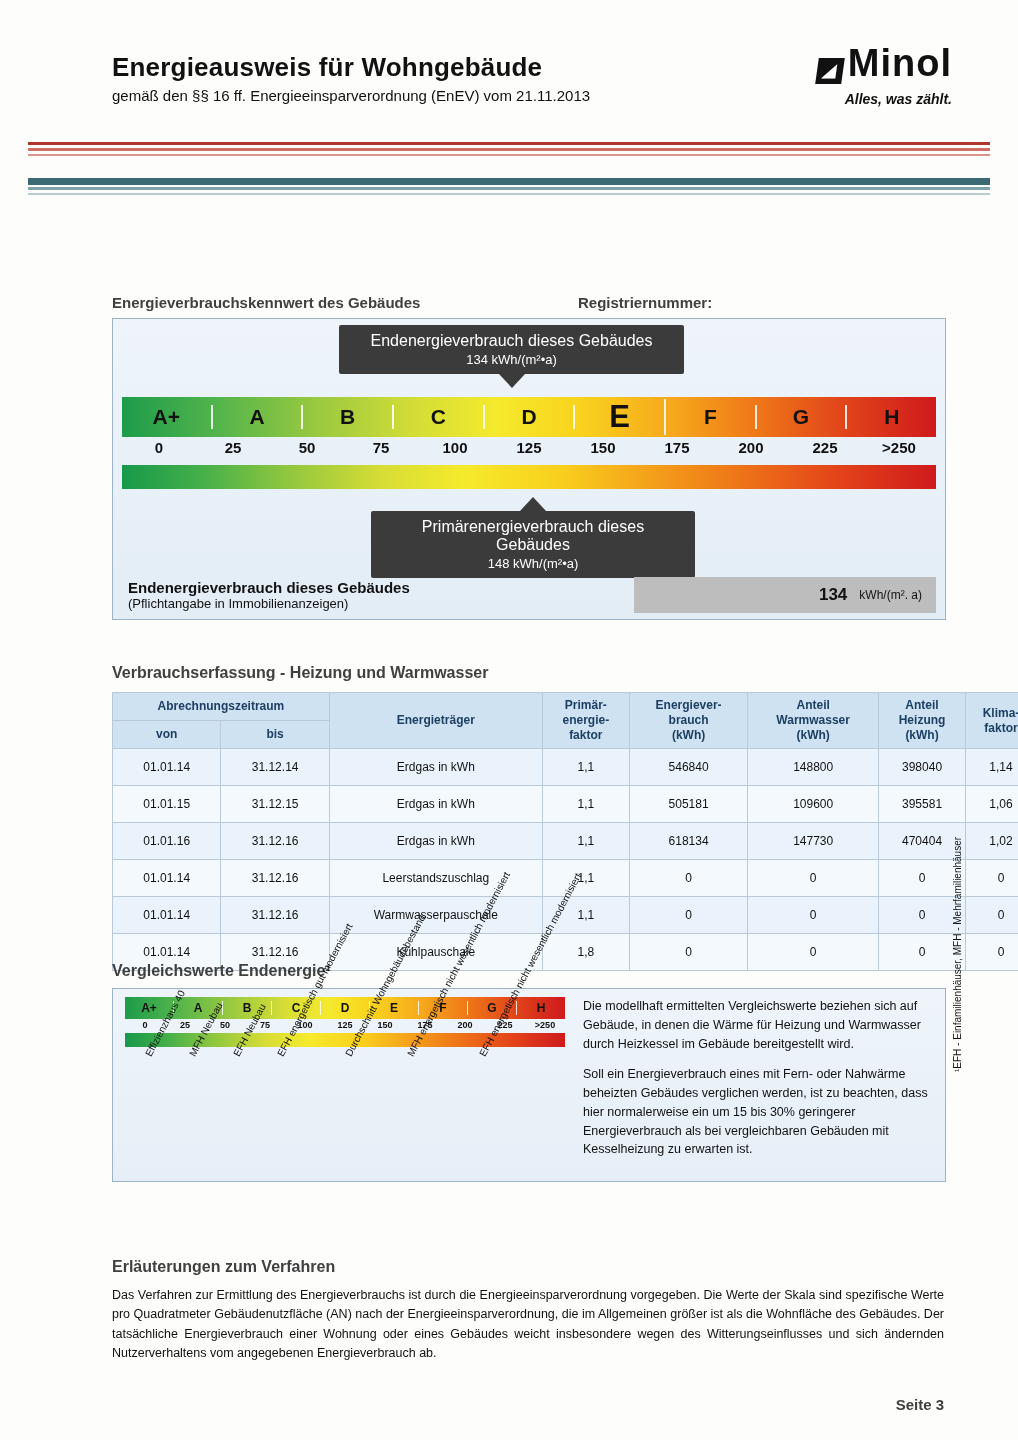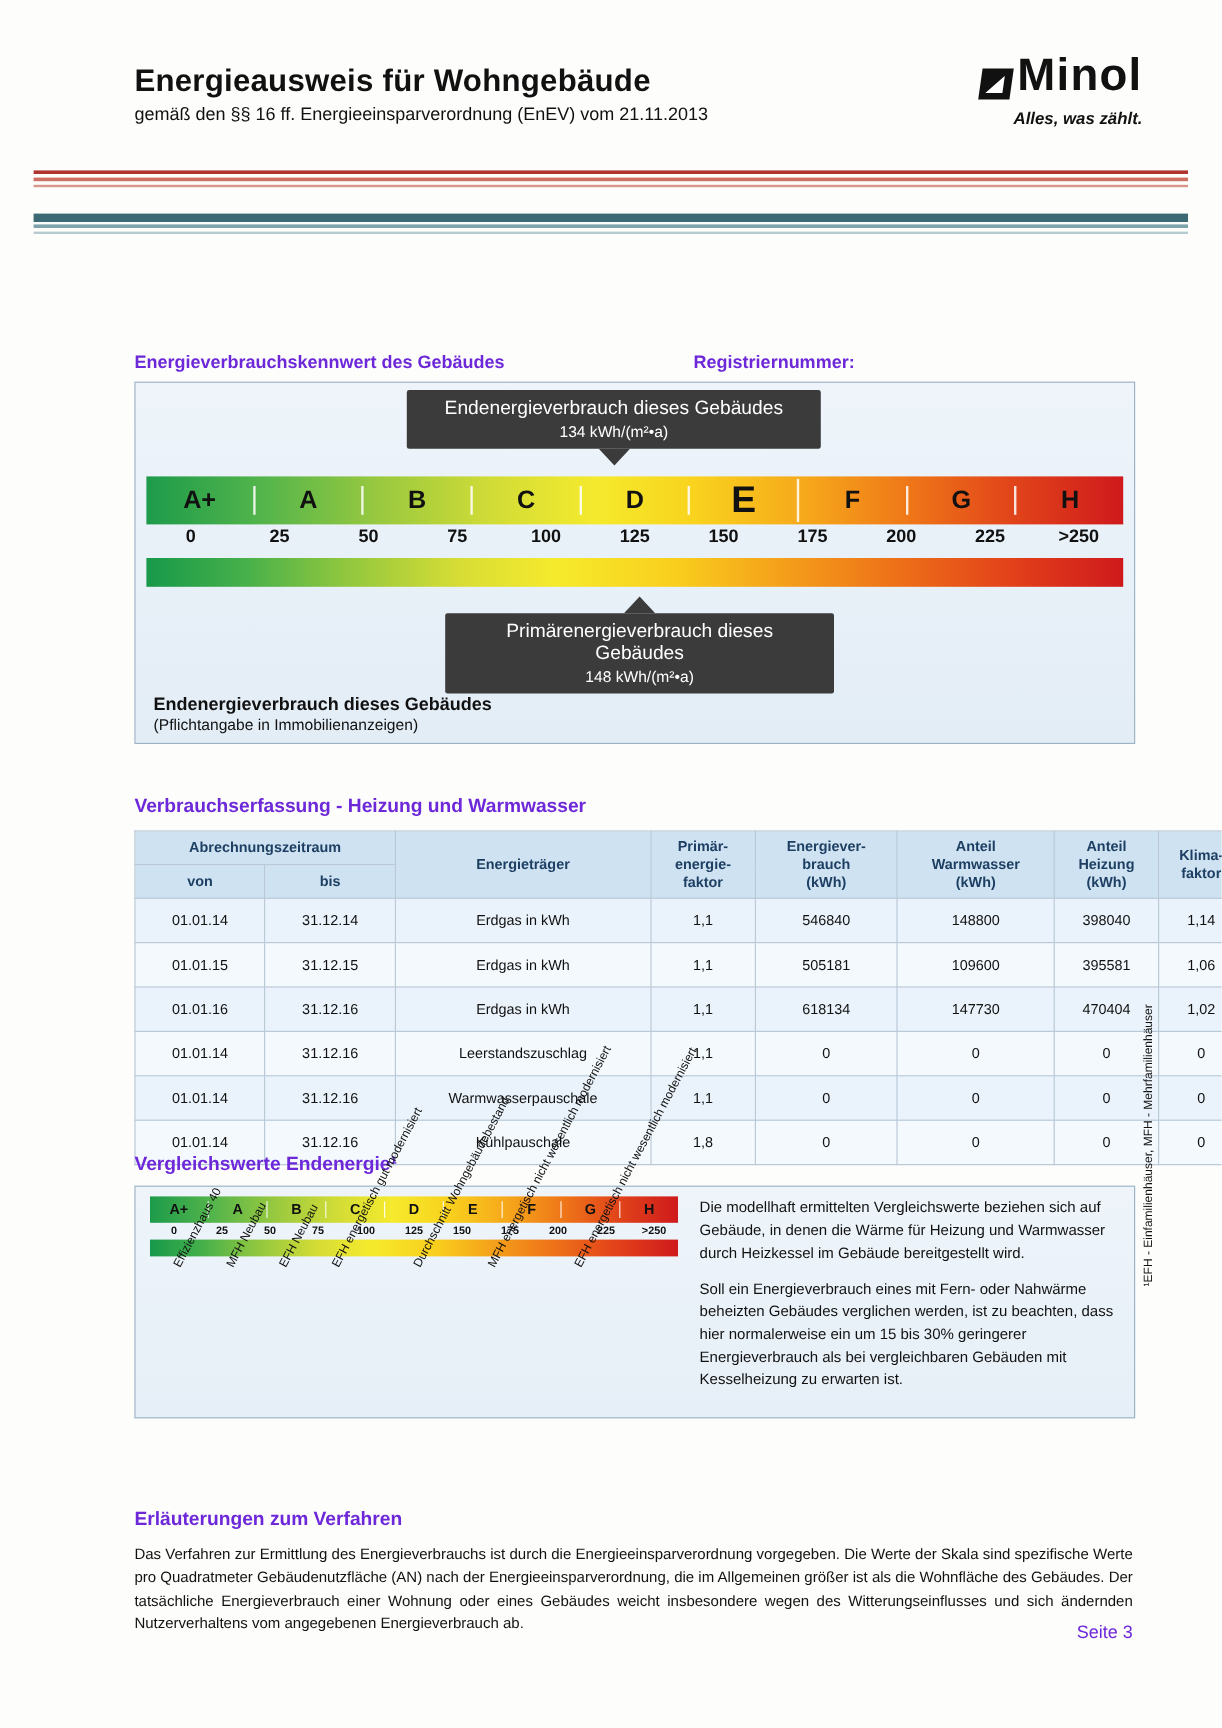--- a/index.html
+++ b/index.html
@@ -25,21 +25,21 @@
 
   .rule{position:absolute;left:28px;width:962px;}
   .rule.r1{top:142px;height:3px;background:#b0352f;}
   .rule.r2{top:148px;height:3px;background:#cf6f63;}
   .rule.r3{top:154px;height:2px;background:#d9948b;}
   .rule.r4{top:178px;height:7px;background:#3c6a74;}
   .rule.r5{top:187px;height:3px;background:#7fa3ab;}
   .rule.r6{top:193px;height:2px;background:#b6cbd0;}
 
   h2.title{position:absolute;left:112px;top:236px;font-size:30px;font-weight:bold;margin:0;}
-  .red{color:#6d28d9;}
+  .red{color:#404040;}
   .lbl-kennwert{position:absolute;left:112px;top:294px;font-size:15px;font-weight:bold;}
   .lbl-reg{position:absolute;left:578px;top:294px;font-size:15px;font-weight:bold;}
 
   
   .panel{position:absolute;left:112px;top:318px;width:832px;height:300px;
      border:1px solid #9db4c6;background:linear-gradient(180deg,#eef4fa,#e3edf6);}
   .callout{position:absolute;background:#3b3b3b;color:#fff;text-align:center;border-radius:2px;}
   .callout .l1{font-size:16px;padding:7px 16px 0;}
   .callout .l2{font-size:13px;padding:2px 16px 7px;}
   .callout .tip{position:absolute;width:0;height:0;border-left:13px solid transparent;border-right:13px solid transparent;}
@@ -92,21 +92,21 @@
      font-size:10px;white-space:nowrap;}
   .cmp .ptext{position:absolute;left:470px;top:8px;width:350px;font-size:12.5px;line-height:1.5;}
   .cmp .ptext p{margin:0 0 12px 0;}
 
   .sidenote{position:absolute;left:952px;top:1072px;width:260px;font-size:10px;
      transform:rotate(-90deg);transform-origin:left top;white-space:nowrap;}
 
   
   .sec4{position:absolute;left:112px;top:1258px;font-size:16px;font-weight:bold;}
   .body4{position:absolute;left:112px;top:1286px;width:832px;font-size:12.5px;line-height:1.55;text-align:justify;}
-  .seite{position:absolute;right:74px;top:1352px;font-size:15px;font-weight:normal;}
+  .seite{position:absolute;right:74px;top:1396px;font-size:15px;font-weight:bold;}
 </style>
 </head>
 <body>
 
 <div class="page">
 
   <div class="hdr">
     <h1>Energieausweis für Wohngebäude</h1>
     <div class="sub">gemäß den §§ 16 ff. Energieeinsparverordnung (EnEV) vom 21.11.2013</div>
     <div class="logo">
@@ -166,20 +166,24 @@
     <div class="callout c-bot">
       <div class="tip"></div>
       <div class="l1">Primärenergieverbrauch dieses Gebäudes</div>
       <div class="l2">148 kWh/(m²•a)</div>
     </div>
 
     <div class="endrow">
       <div class="txt">
         <div class="t1">Endenergieverbrauch dieses Gebäudes</div>
         <div class="t2">(Pflichtangabe in Immobilienanzeigen)</div>
+      </div>
+      <div class="val">
+        <span class="num">134</span>
+        <span class="unit">kWh/(m². a)</span>
       </div>
     </div>
   </div>
 
   <div class="sec2 red">Verbrauchserfassung - Heizung und Warmwasser</div>
   <table class="vt">
     <thead>
       <tr>
         <th colspan="2">Abrechnungszeitraum</th>
         <th rowspan="2">Energieträger</th>

